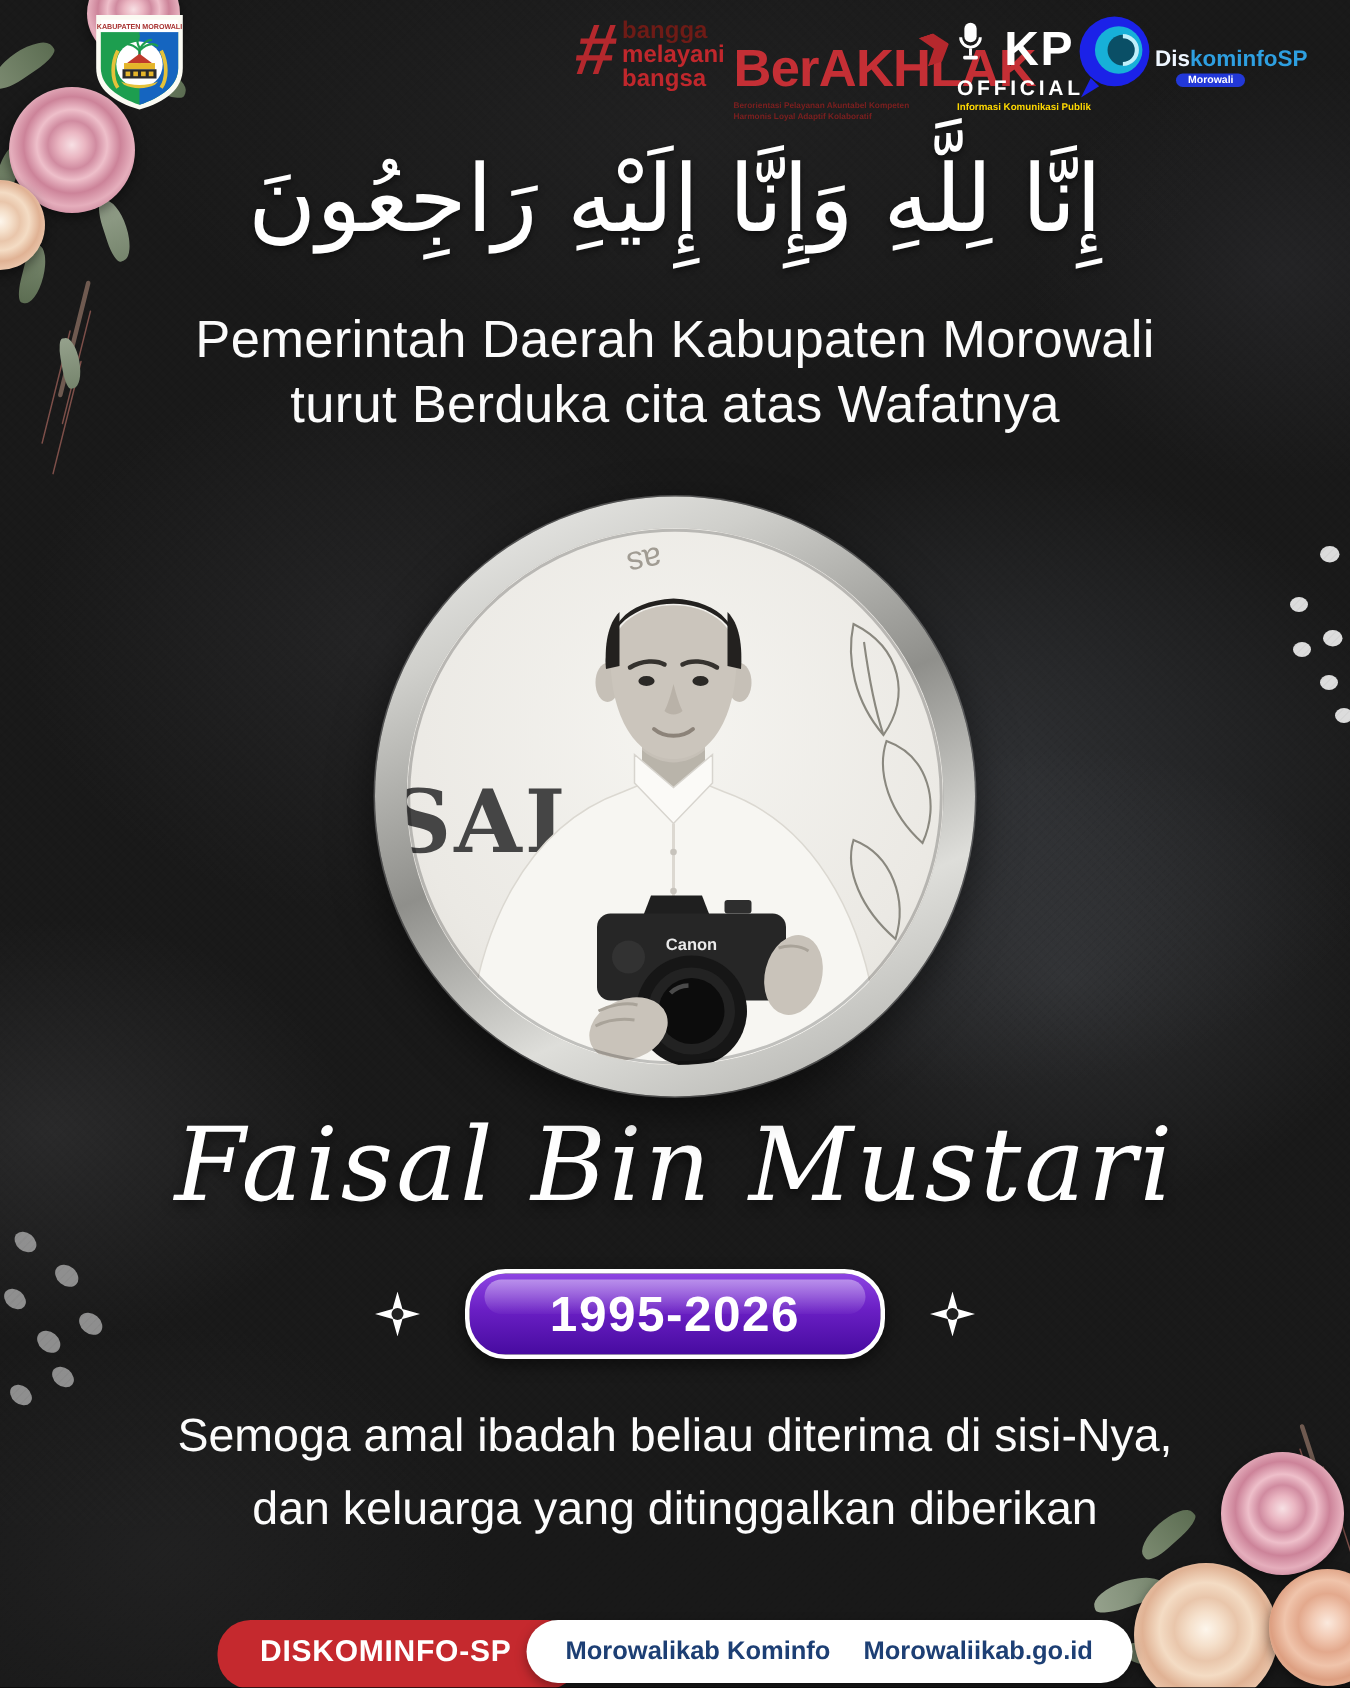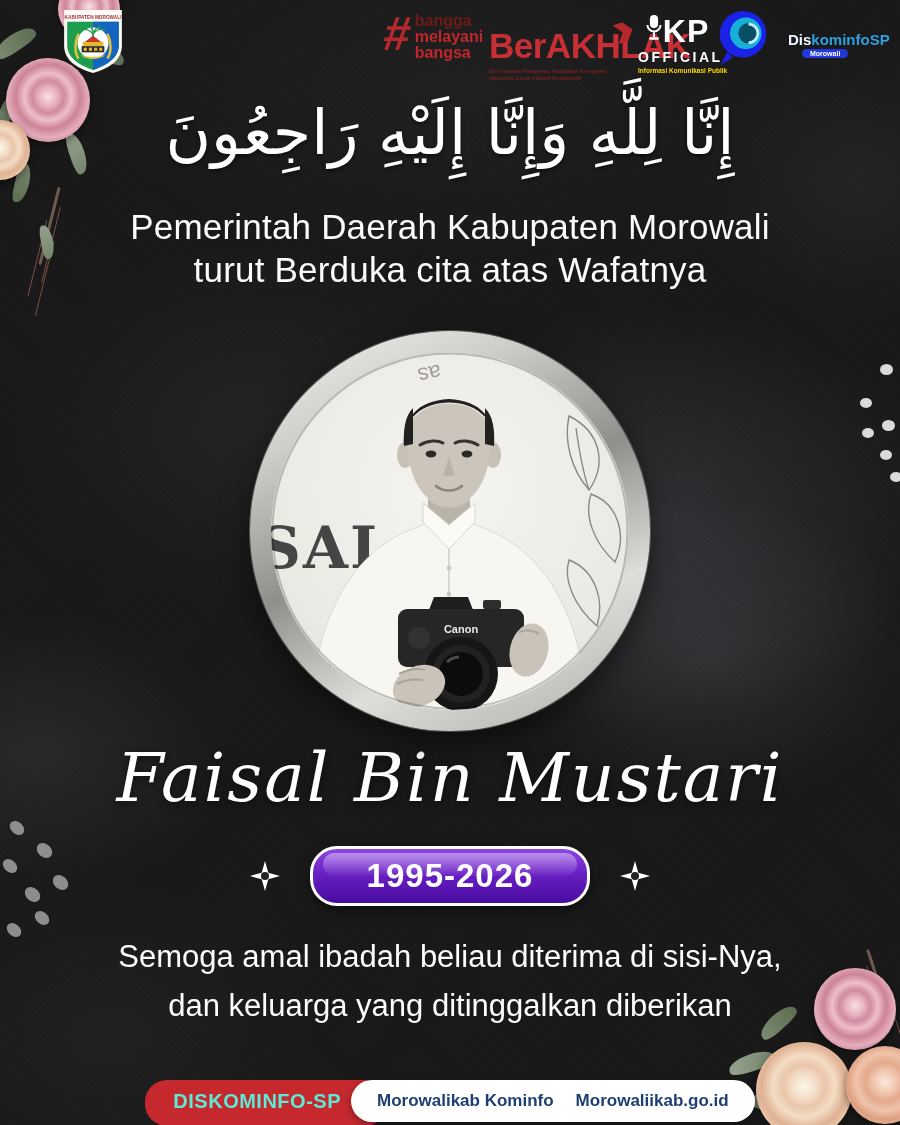--- a/index.html
+++ b/index.html
@@ -30,26 +30,26 @@
   .bangga .hash{font-size:48px;font-weight:800;color:#b5282d;line-height:1;transform:skewX(-8deg);}
   .bangga .words{margin-left:4px;margin-top:3px;font-weight:700;font-size:16px;line-height:16px;}
   .bangga .w1{color:#6e1b16;}
   .bangga .w2,.bangga .w3{color:#c0272c;}
   .berakhlak{position:absolute;left:489px;top:26px;width:150px;}
   .berakhlak .title{font-size:35px;font-weight:800;color:#c52f35;letter-spacing:-.5px;white-space:nowrap;}
   .berakhlak .subs{margin-top:2px;font-size:5.5px;line-height:7px;color:#7d1f1f;font-weight:700;}
   .berakhlak-arrow{position:absolute;left:126px;top:-4px;width:18px;height:20px;background:#b5282d;
     clip-path:polygon(0 0,55% 0,100% 50%,55% 100%,0 100%,42% 50%);transform:rotate(-18deg);}
   .ikp{position:absolute;left:638px;top:13px;width:78px;text-align:center;color:#fff;}
-  .ikp .row{display:flex;align-items:center;justify-content:center;}
+  .ikp .row{display:flex;align-items:center;justify-content:space-between;}
   .ikp .letters{font-size:32px;font-weight:800;letter-spacing:1px;line-height:1;}
   .ikp .official{font-size:14px;font-weight:800;letter-spacing:2.5px;line-height:1.2;}
   .ikp .sub{font-size:6.5px;font-weight:700;color:#ffd900;margin-top:1px;white-space:nowrap;}
   .diskominfo{position:absolute;left:716px;top:9px;display:flex;align-items:flex-start;}
-  .disko-text{margin-left:18px;margin-top:22px;}
+  .disko-text{margin-left:0;margin-top:22px;}
   .disko-name{font-size:15px;font-weight:800;white-space:nowrap;}
   .disko-name .dn-w{color:#eef6ff;}
   .disko-name .dn-b{color:#2e9fe0;}
   .disko-badge{margin-top:1px;margin-left:14px;background:#2238d8;color:#fff;font-size:7px;
     font-weight:700;text-align:center;border-radius:6px;padding:1px 8px;width:max-content;}
 
   
   .arabic{position:absolute;top:78px;left:0;right:0;text-align:center;color:#fff;
     font-family:"DejaVu Sans",sans-serif;font-size:62px;line-height:110px;z-index:3;
     text-shadow:0 2px 4px rgba(0,0,0,.5);}
@@ -76,21 +76,21 @@
     background:linear-gradient(180deg,#9а59e8 0%,#7a2fd6 0%,#6a1fc4 45%,#470ba0 100%);
     display:flex;align-items:center;justify-content:center;box-shadow:0 4px 10px rgba(0,0,0,.5);}
   .year-badge::before{content:'';position:absolute;left:10px;right:10px;top:4px;height:42%;
     border-radius:24px;background:linear-gradient(180deg,rgba(255,255,255,.42),rgba(255,255,255,.03));}
   .year-badge span{position:relative;color:#fff;font-size:33px;font-weight:700;letter-spacing:1px;}
 
   
   .message{position:absolute;top:933px;left:0;right:0;text-align:center;color:#fcfcfc;
     font-size:31px;line-height:1.58;font-weight:500;z-index:3;}
   .footer{position:absolute;top:1080px;left:0;right:0;display:flex;justify-content:center;z-index:6;}
-  .pill-red{position:relative;z-index:1;background:#c5292e;color:#5eead4;border-radius:22px;
+  .pill-red{position:relative;z-index:1;background:#c5292e;color:#ffffff;border-radius:22px;
     height:42px;display:flex;align-items:center;padding:0 46px 4px 28px;margin-right:-36px;
     font-size:20px;font-weight:800;letter-spacing:.5px;}
   .pill-white{position:relative;z-index:2;background:#fff;color:#1d3f74;border-radius:22px;
     height:42px;display:flex;align-items:center;gap:22px;padding:0 26px;
     font-size:17px;font-weight:700;box-shadow:0 3px 8px rgba(0,0,0,.35);}
 
   
   .rose{position:absolute;border-radius:50%;box-shadow:0 3px 8px rgba(0,0,0,.45);}
   .rose-pink{background:radial-gradient(circle at 50% 46%,
     #f7e0e4 0%,#eab6c2 14%,#d08ba0 26%,#eebfca 38%,#cc8399 52%,#e5aebc 66%,#c47b93 82%,#b66d87 100%);}

